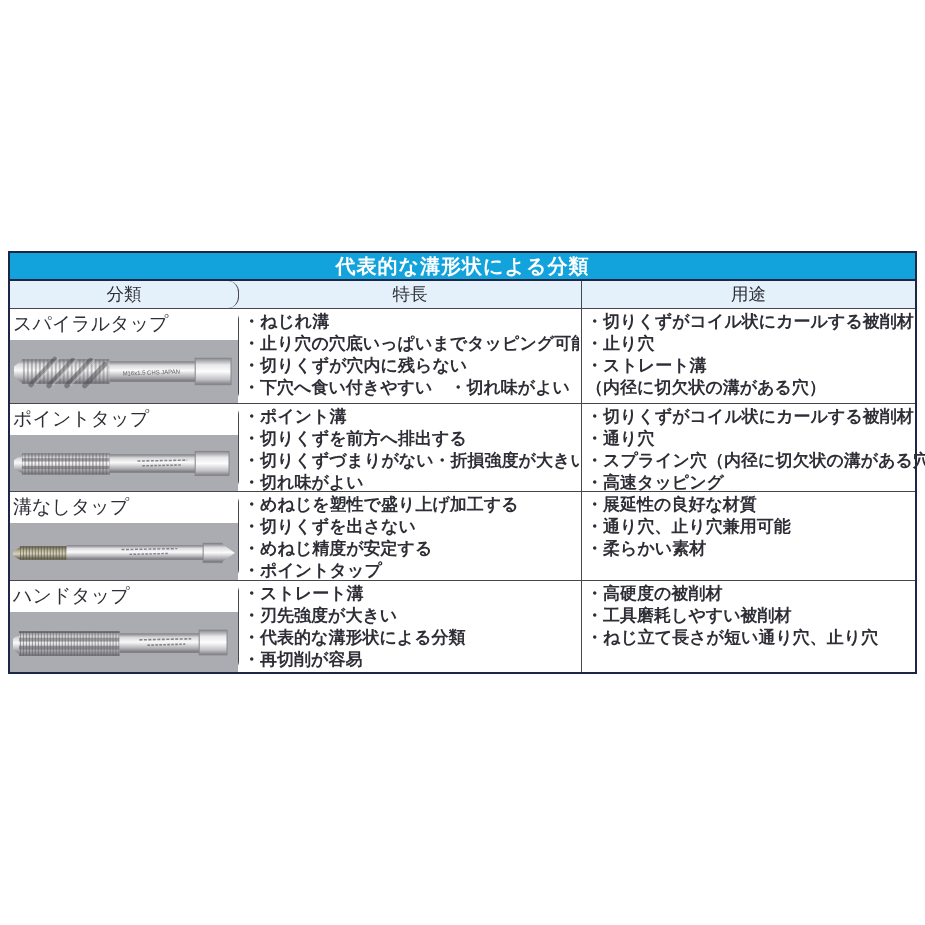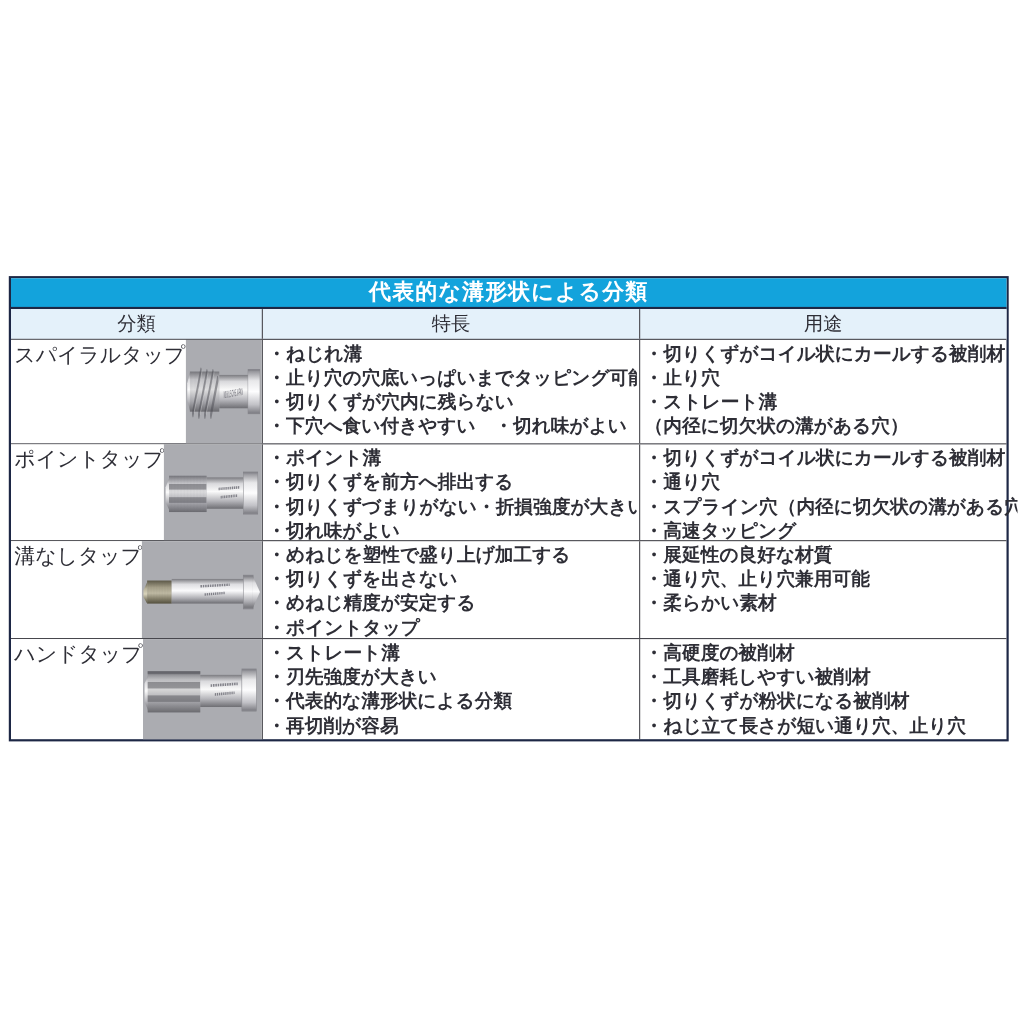--- a/index.html
+++ b/index.html
@@ -15,30 +15,30 @@
   .title-bar{
     height:26px;background:#13a3dc;border-bottom:2px solid #1d2745;
     color:#ffffff;font-weight:bold;font-size:20px;line-height:26px;
     text-align:center;letter-spacing:1px;
   }
   .header-row{display:flex;height:28px;background:#e4f1fa;border-bottom:1px solid #47474d;box-sizing:border-box;}
   .header-row > div{
     box-sizing:border-box;text-align:center;line-height:27px;
     font-size:17.5px;color:#2e2e36;
   }
-  .col1{width:229px;flex:none;}
+  .col1{width:229px;flex:none;border-radius:11px;}
   .col2{width:343px;flex:none;}
   .col3{flex:1;}
   .hdr-b{border-right:1px solid #47474d;}
   .trow{display:flex;box-sizing:border-box;border-bottom:1px solid #47474d;}
   .trow:last-child{border-bottom:none;}
   .trow .cell{box-sizing:border-box;}
   .trow .b{border-right:1px solid #47474d;}
   .r1{height:95px}.r2{height:88px}.r3{height:89px}.r4{height:91px}
-  .klass{display:flex;flex-direction:row;}
+  .klass{display:flex;flex-direction:column;}
   .tap-name{
     height:31px;line-height:30px;font-size:19px;color:#2e2e36;
     padding-left:3px;background:#fff;white-space:nowrap;overflow:hidden;
   }
   .photo{flex:1;background:#abacb1;overflow:hidden;}
   .photo svg{display:block;width:100%;height:100%;}
   .textcell{padding:2px 2px 0 4px;font-size:17px;line-height:22px;color:#2e2e36;font-weight:bold;}
   .textcell div{white-space:nowrap;overflow:hidden;}
 </style>
 </head>
@@ -259,18 +259,17 @@
     </div>
     <div class="cell col2 b textcell">
       <div>・ストレート溝</div>
       <div>・刃先強度が大きい</div>
       <div>・代表的な溝形状による分類</div>
       <div>・再切削が容易</div>
     </div>
     <div class="cell col3 textcell">
       <div>・高硬度の被削材</div>
       <div>・工具磨耗しやすい被削材</div>
-      <div>・切りくずが粉状になる被削材</div>
       <div>・ねじ立て長さが短い通り穴、止り穴</div>
     </div>
   </div>
 
 </div>
 
 </body></html>

